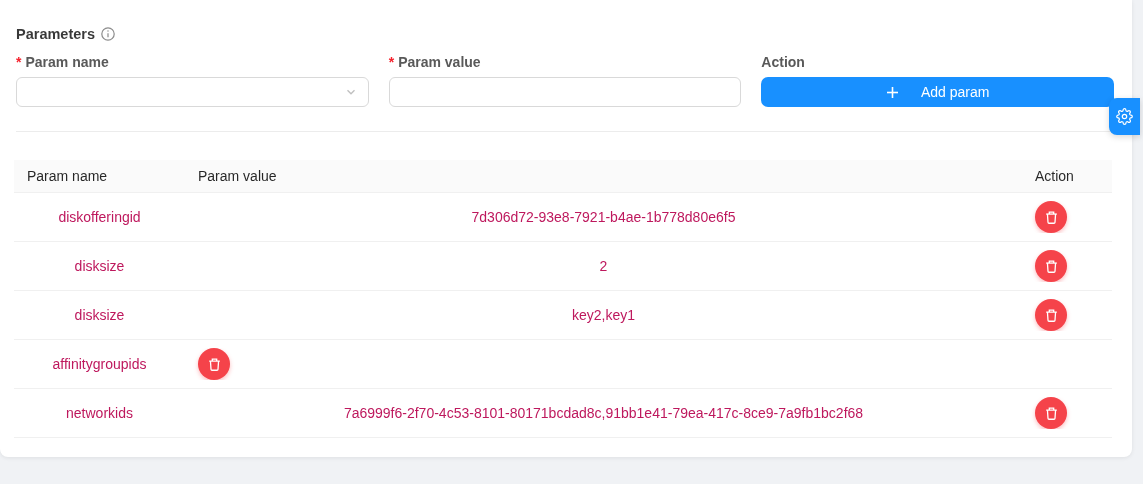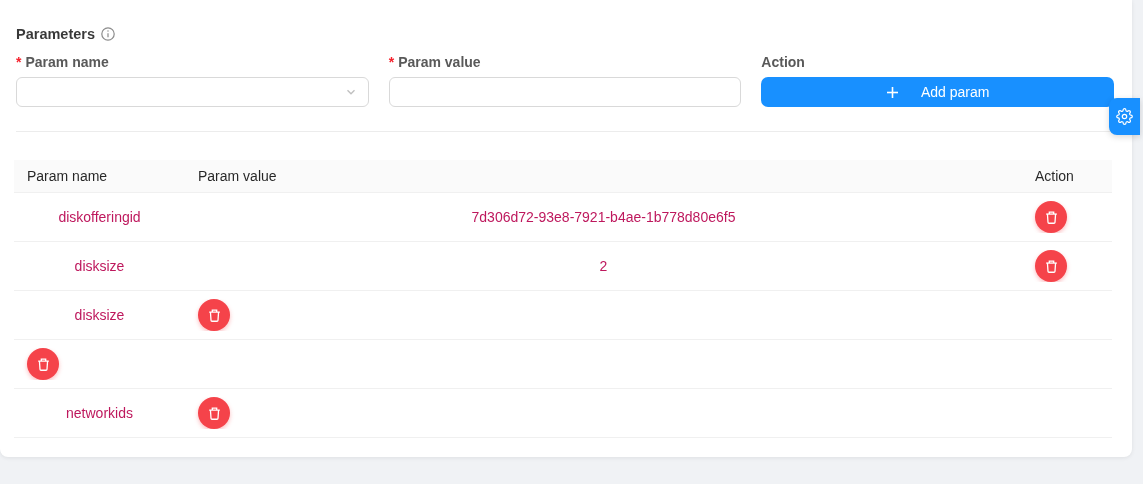--- a/index.html
+++ b/index.html
@@ -247,49 +247,52 @@
                 <path d="M8.5 6.5V3.5h7v3"></path>
                 <path d="M5.5 6.5l.9 13.2a1.6 1.6 0 0 0 1.6 1.5h8a1.6 1.6 0 0 0 1.6-1.5l.9-13.2"></path>
               </svg>
             </span>
           </button>
         </div>
       </div>
 
       <div class="t-row">
         <div class="t-cell">disksize</div>
-        <div class="t-cell action-cell">
-          <button class="delete-btn">
-            <span>
-              <svg width="15" height="15" viewBox="0 0 24 24" fill="none" stroke="currentColor" stroke-width="2.1">
-                <path d="M3.5 6.5h17"></path>
-                <path d="M8.5 6.5V3.5h7v3"></path>
-                <path d="M5.5 6.5l.9 13.2a1.6 1.6 0 0 0 1.6 1.5h8a1.6 1.6 0 0 0 1.6-1.5l.9-13.2"></path>
-              </svg>
-            </span>
-          </button>
-        </div>
-      </div>
-
-      <div class="t-row">
+        <div class="t-cell">key2,key1</div>
+        <div class="t-cell action-cell">
+          <button class="delete-btn">
+            <span>
+              <svg width="15" height="15" viewBox="0 0 24 24" fill="none" stroke="currentColor" stroke-width="2.1">
+                <path d="M3.5 6.5h17"></path>
+                <path d="M8.5 6.5V3.5h7v3"></path>
+                <path d="M5.5 6.5l.9 13.2a1.6 1.6 0 0 0 1.6 1.5h8a1.6 1.6 0 0 0 1.6-1.5l.9-13.2"></path>
+              </svg>
+            </span>
+          </button>
+        </div>
+      </div>
+
+      <div class="t-row">
+        <div class="t-cell">affinitygroupids</div>
         <div class="t-cell action-cell">
           <button class="delete-btn">
             <span>
               <svg width="15" height="15" viewBox="0 0 24 24" fill="none" stroke="currentColor" stroke-width="2.1">
                 <path d="M3.5 6.5h17"></path>
                 <path d="M8.5 6.5V3.5h7v3"></path>
                 <path d="M5.5 6.5l.9 13.2a1.6 1.6 0 0 0 1.6 1.5h8a1.6 1.6 0 0 0 1.6-1.5l.9-13.2"></path>
               </svg>
             </span>
           </button>
         </div>
       </div>
 
       <div class="t-row">
         <div class="t-cell">networkids</div>
+        <div class="t-cell">7a6999f6-2f70-4c53-8101-80171bcdad8c,91bb1e41-79ea-417c-8ce9-7a9fb1bc2f68</div>
         <div class="t-cell action-cell">
           <button class="delete-btn">
             <span>
               <svg width="15" height="15" viewBox="0 0 24 24" fill="none" stroke="currentColor" stroke-width="2.1">
                 <path d="M3.5 6.5h17"></path>
                 <path d="M8.5 6.5V3.5h7v3"></path>
                 <path d="M5.5 6.5l.9 13.2a1.6 1.6 0 0 0 1.6 1.5h8a1.6 1.6 0 0 0 1.6-1.5l.9-13.2"></path>
               </svg>
             </span>
           </button>

